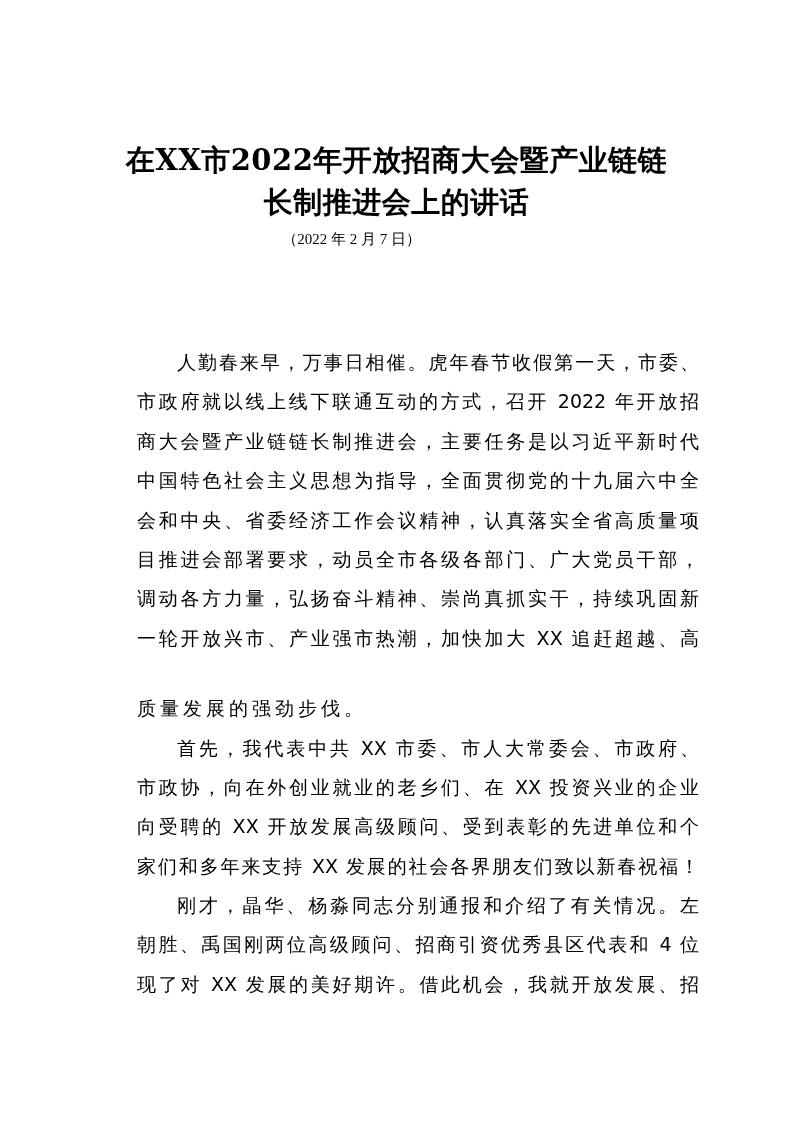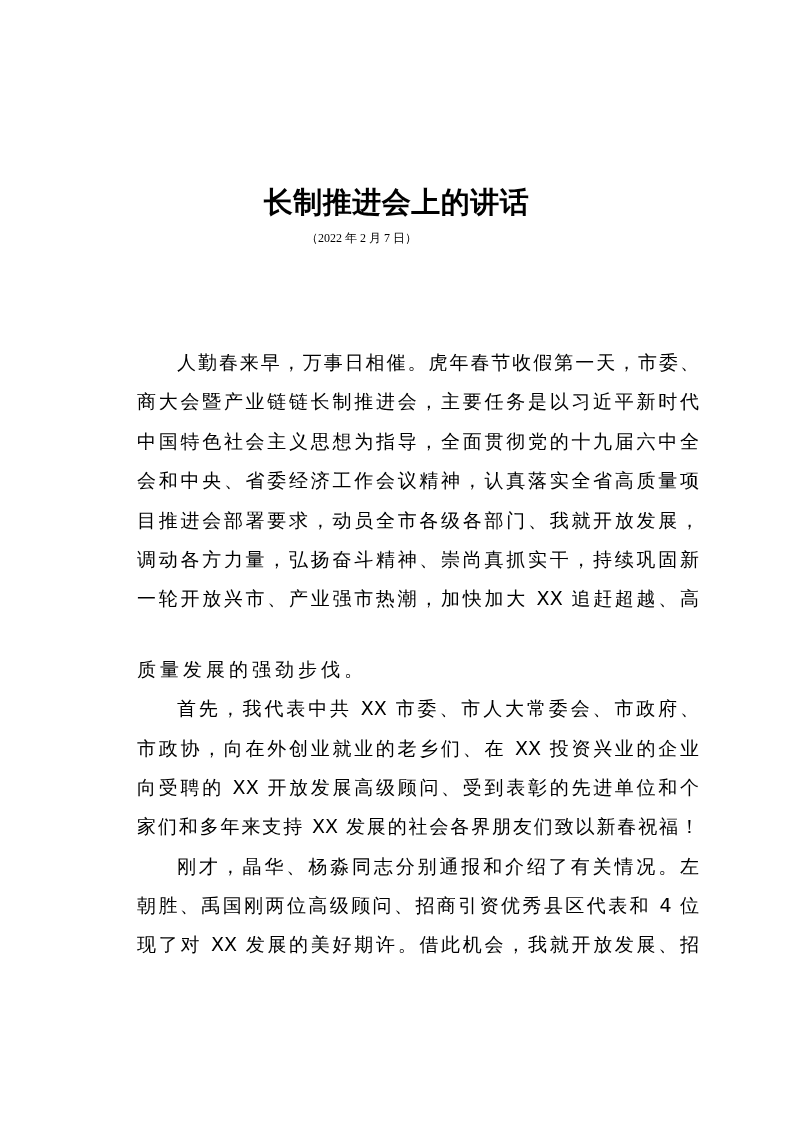--- a/index.html
+++ b/index.html
@@ -7,47 +7,49 @@
   .page { position: absolute; left: 0; top: 0; width: 793px; height: 1122px; background: #fff; }
   .title {
     position: absolute; left: 0; width: 793px; text-align: center;
     font-family: "DejaVu Serif", "Liberation Serif", serif;
     font-weight: bold; font-size: 29px; color: #000; letter-spacing: 0.5px;
     white-space: nowrap;
   }
   .t1 { top: 141px; }
   .t2 { top: 183px; }
   .date {
-    position: absolute; left: 12px; width: 699px; top: 230px; text-align: center;
-    font-family: "Liberation Serif", "DejaVu Serif", serif; font-size: 12px; color: #000;
+    position: absolute; left: 2px; width: 699px; top: 230px; text-align: center;
+    font-family: "Liberation Serif", "DejaVu Serif", serif; font-size: 15px; color: #000;
     white-space: nowrap;
   }
   .body-text { position: absolute; left: 137px; width: 562px; top: 343px; }
   .line {
     height: 39.4px; line-height: 39.4px;
     font-family: "DejaVu Sans", "Liberation Sans", sans-serif; font-size: 19px; color: #000;
     white-space: nowrap; text-align: justify; text-align-last: justify;
   }
   .line.indent { padding-left: 40px; }
   .line.last { text-align-last: left; letter-spacing: 4px; margin-top: 31px; }
 </style>
 </head>
 <body>
 
 <div class="page">
+  <div class="title t1">在XX市2022年开放招商大会暨产业链链</div>
   <div class="title t2">长制推进会上的讲话</div>
   <div class="date">（2022 年 2 月 7 日）</div>
 
   <div class="body-text">
 
     <div class="line indent">人勤春来早，万事日相催。虎年春节收假第一天，市委、</div>
+    <div class="line">市政府就以线上线下联通互动的方式，召开 2022 年开放招</div>
     <div class="line">商大会暨产业链链长制推进会，主要任务是以习近平新时代</div>
     <div class="line">中国特色社会主义思想为指导，全面贯彻党的十九届六中全</div>
     <div class="line">会和中央、省委经济工作会议精神，认真落实全省高质量项</div>
-    <div class="line">目推进会部署要求，动员全市各级各部门、我就开放发展，</div>
+    <div class="line">目推进会部署要求，动员全市各级各部门、广大党员干部，</div>
     <div class="line">调动各方力量，弘扬奋斗精神、崇尚真抓实干，持续巩固新</div>
     <div class="line">一轮开放兴市、产业强市热潮，加快加大 XX 追赶超越、高</div>
     <div class="line last">质量发展的强劲步伐。</div>
 
     <div class="line indent">首先，我代表中共 XX 市委、市人大常委会、市政府、</div>
     <div class="line">市政协，向在外创业就业的老乡们、在 XX 投资兴业的企业</div>
     <div class="line">向受聘的 XX 开放发展高级顾问、受到表彰的先进单位和个</div>
     <div class="line">家们和多年来支持 XX 发展的社会各界朋友们致以新春祝福！</div>
 
     <div class="line indent">刚才，晶华、杨淼同志分别通报和介绍了有关情况。左</div>

